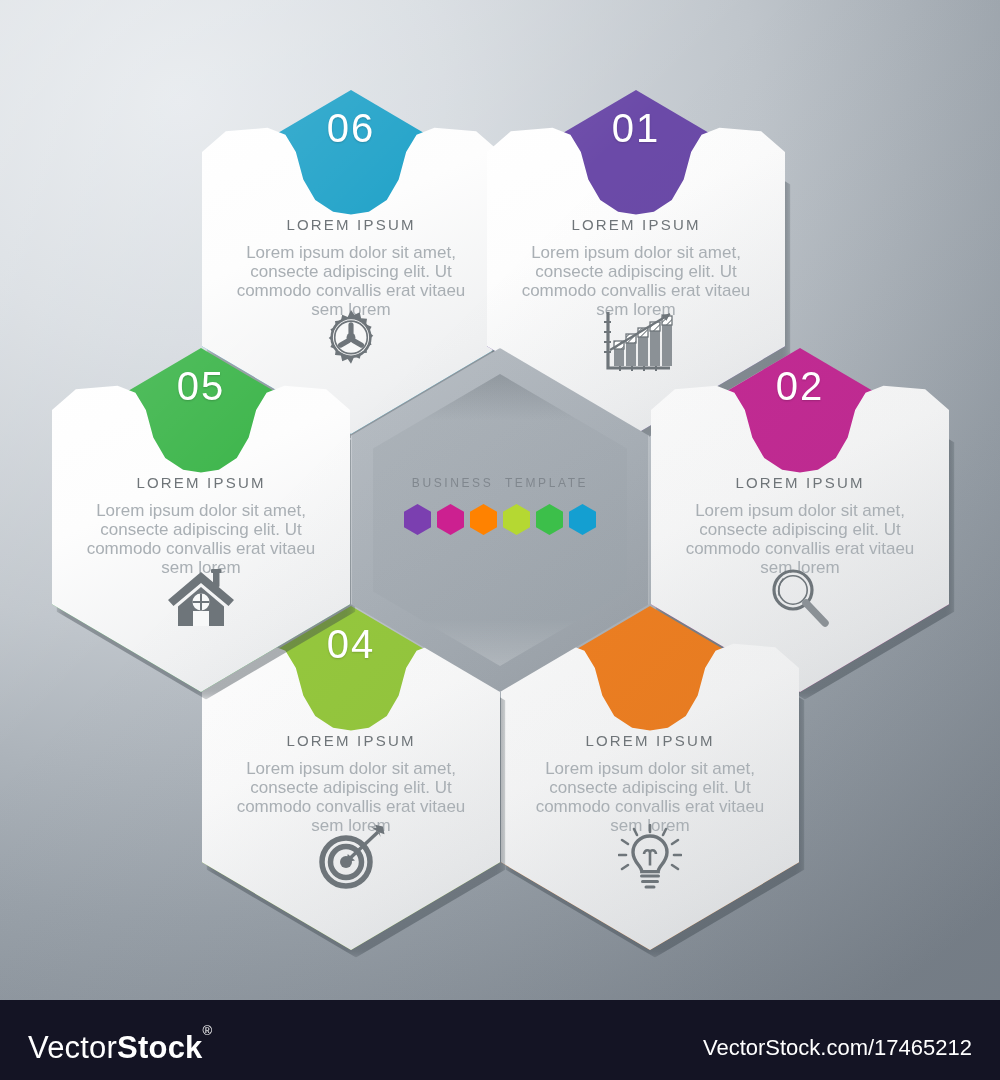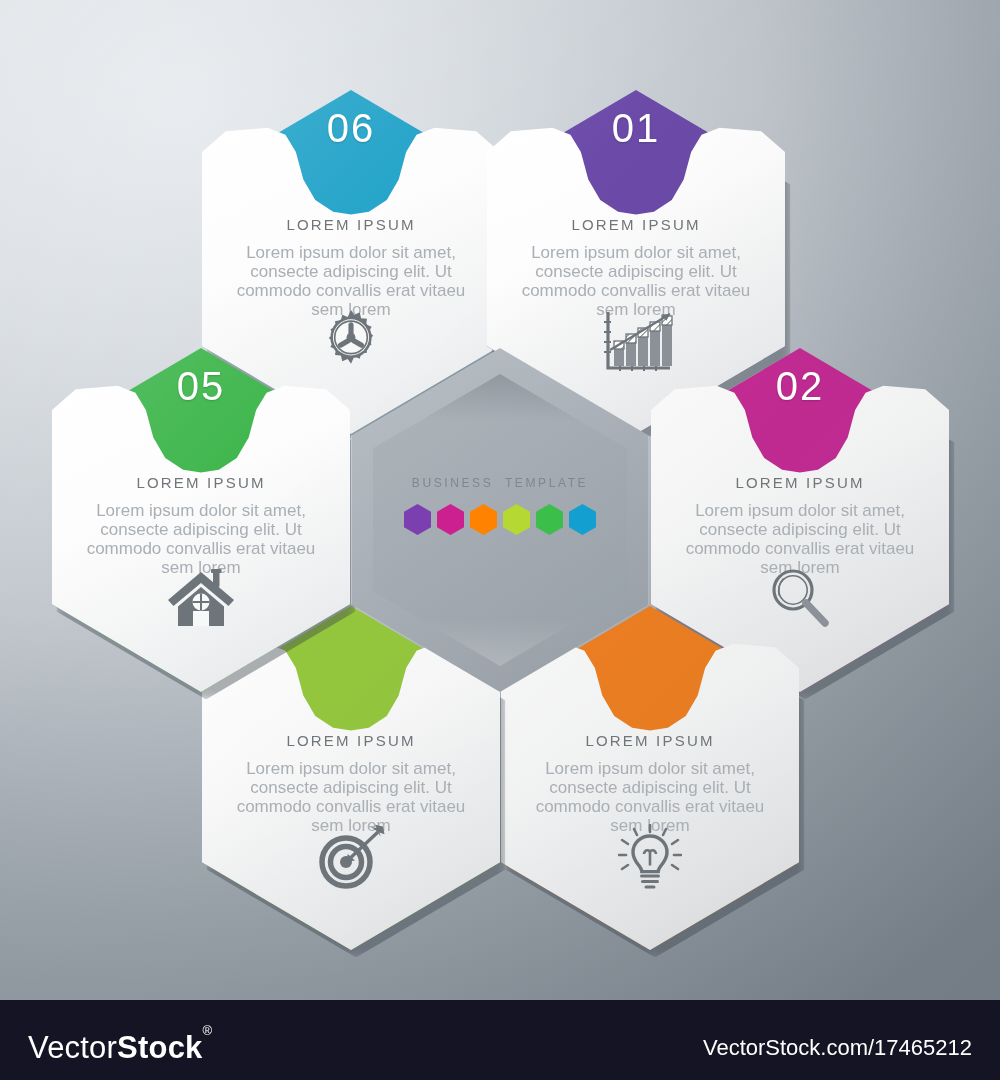--- a/index.html
+++ b/index.html
@@ -274,20 +274,21 @@
           <line x1="60" y1="45" x2="54" y2="41"></line>
         </g>
       </svg>
     </div>
   </div>
 
   <div class="petal" id="petal-04" style="left:202px; top:606px;">
     <div class="shadow"></div>
     <div class="color" style="background: linear-gradient(165deg, rgb(150, 201, 61) 0%, rgb(150, 201, 61) 45%, rgb(129, 181, 44) 100%);"></div>
     <div class="sheet"></div>
+    <div class="num">04</div>
     <div class="content">
       <div class="title">LOREM IPSUM</div>
       <div class="desc">Lorem ipsum dolor sit amet, consecte adipiscing elit. Ut commodo convallis erat vitaeu sem lorem</div>
     </div>
     <div class="icon">
       <svg width="70" height="66" viewBox="0 0 70 66" fill="none">
         <circle cx="30" cy="38" r="24" stroke="#6e757a" stroke-width="5.5" fill="none"></circle>
         <circle cx="30" cy="38" r="15.5" stroke="#6e757a" stroke-width="5.5" fill="none"></circle>
         <circle cx="30" cy="38" r="6" fill="#6e757a"></circle>
         <path d="M30 38 L62 8" stroke="#6e757a" stroke-width="3.4" fill="none"></path>

